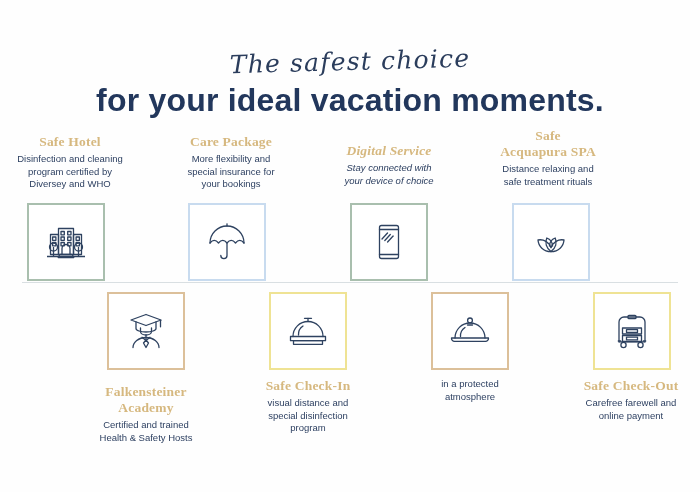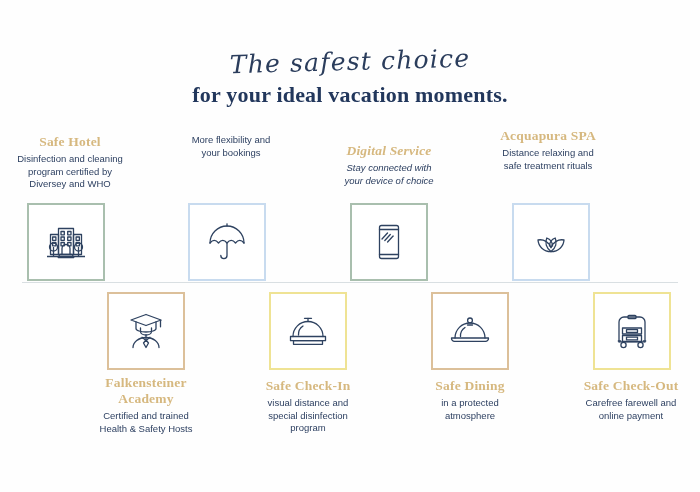--- a/index.html
+++ b/index.html
@@ -24,23 +24,23 @@
     font-style: italic;
     font-size: 25px;
     letter-spacing: 1.2px;
     color: #2b3d5c;
     transform: rotate(-1.6deg);
   }
   .title-main {
     position: absolute;
     left: 0; right: 0; top: 82px;
     text-align: center;
-    font-family: Liberation Serif, serif;
+    font-family: Liberation Sans, sans-serif;
     font-weight: bold;
-    font-size: 22px;
+    font-size: 32px;
     letter-spacing: 0.2px;
     color: #22375c;
   }
 
   
   .connector {
     position: absolute;
     left: 22px;
     width: 656px;
     top: 282px;
@@ -101,36 +101,41 @@
     <div class="hd">
         <div>Safe Hotel</div>
       </div>
     <div class="bd">
         <div>Disinfection and cleaning</div>
         <div>program certified by</div>
         <div>Diversey and WHO</div>
       </div>
   </div>
   <div class="cap top" style="left:146px; top:134px;">
+    <div class="hd">
+        <div>Care Package</div>
+      </div>
     <div class="bd">
         <div>More flexibility and</div>
+        <div>special insurance for</div>
         <div>your bookings</div>
       </div>
   </div>
   <div class="cap top" style="left:304px; top:143px;font-style:italic;">
     <div class="hd">
         <div>Digital Service</div>
       </div>
     <div class="bd">
         <div>Stay connected with</div>
         <div>your device of choice</div>
       </div>
   </div>
   <div class="cap top" style="left:463px; top:128px;">
     <div class="hd">
+        <div>Safe</div>
         <div>Acquapura SPA</div>
       </div>
     <div class="bd">
         <div>Distance relaxing and</div>
         <div>safe treatment rituals</div>
       </div>
   </div>
 
   <div class="box" style="left:27px; top:203px; border-color:#a9bfae;">
     <svg width="46" height="46" viewBox="0 0 46 46">
@@ -245,44 +250,41 @@
         <rect x="17.5" y="29.1" width="11" height="2.8"></rect>
         <path d="M10.5 33.8 h25"></path>
         <circle cx="14.5" cy="37" r="2.6"></circle>
         <circle cx="31.5" cy="37" r="2.6"></circle>
         <path d="M9.3 33 h2.4"></path>
         <path d="M34.3 33 h2.4"></path>
       </g>
     </svg>
   </div>
 
-  <div class="cap bot" style="left:61px; top:375px;">
+  <div class="cap bot" style="left:61px; top:384px;">
     <div class="hd">
         <div>Falkensteiner</div>
         <div>Academy</div>
       </div>
     <div class="bd">
         <div>Certified and trained</div>
         <div>Health &amp; Safety Hosts</div>
       </div>
   </div>
   <div class="cap bot" style="left:223px; top:378px;">
     <div class="hd">
         <div>Safe Check-In</div>
       </div>
     <div class="bd">
         <div>visual distance and</div>
         <div>special disinfection</div>
         <div>program</div>
       </div>
   </div>
   <div class="cap bot" style="left:385px; top:378px;">
-    <div class="hd">
-        <div>Safe Dining</div>
-      </div>
     <div class="bd">
         <div>in a protected</div>
         <div>atmosphere</div>
       </div>
   </div>
   <div class="cap bot" style="left:546px; top:378px;">
     <div class="hd">
         <div>Safe Check-Out</div>
       </div>
     <div class="bd">

